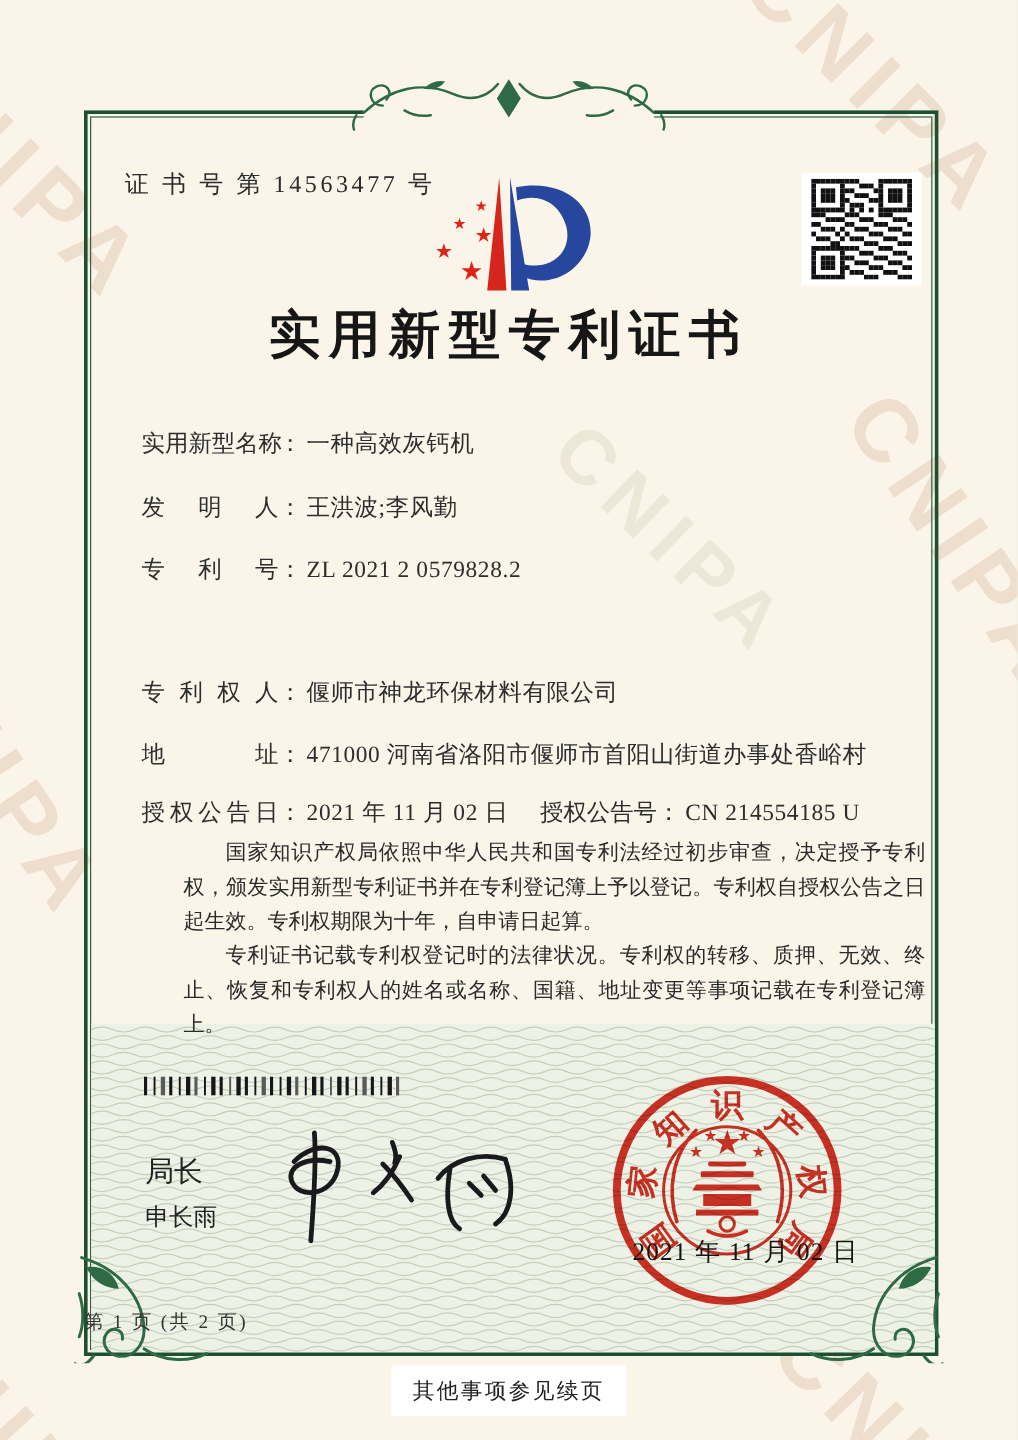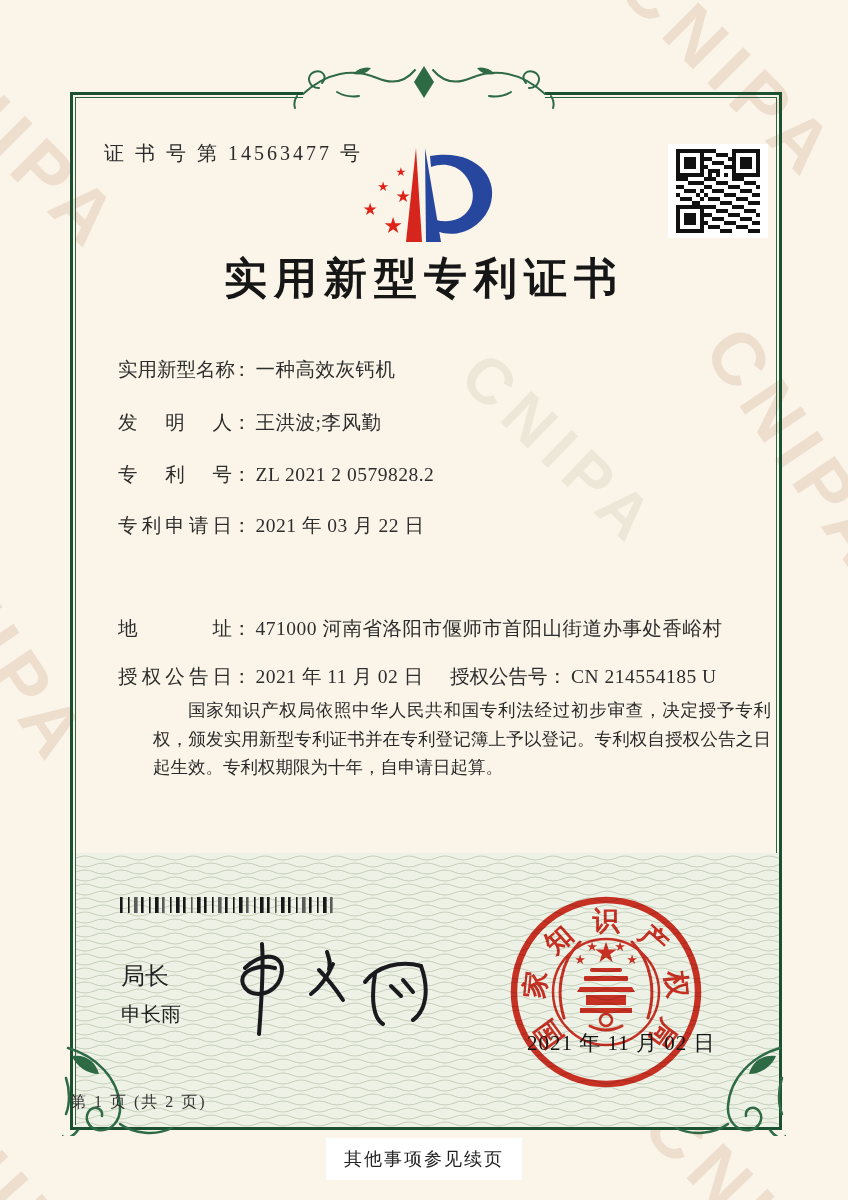--- a/index.html
+++ b/index.html
@@ -402,35 +402,36 @@
 
   <div class="frow" style="top:356px;">
     <span class="flabel">实用新型名称</span><span class="fsep">：</span><span class="fval">一种高效灰钙机</span>
   </div>
   <div class="frow" style="top:409px;">
     <span class="flabel">发明人</span><span class="fsep">：</span><span class="fval">王洪波;李风勤</span>
   </div>
   <div class="frow" style="top:461px;">
     <span class="flabel">专利号</span><span class="fsep">：</span><span class="fval">ZL 2021 2 0579828.2</span>
   </div>
-  <div class="frow" style="top:512px;">
-    <span class="flabel">专利申请日</span><span class="fsep">：</span><span class="fval">2021 年 03 月 22 日</span>
+  <div class="frow" style="top:563px;">
+    <span class="flabel">专利权人</span><span class="fsep">：</span><span class="fval">偃师市神龙环保材料有限公司</span>
   </div>
   <div class="frow" style="top:615px;">
     <span class="flabel">地址</span><span class="fsep">：</span><span class="fval">471000 河南省洛阳市偃师市首阳山街道办事处香峪村</span>
   </div>
   <div class="frow" style="top:663px;width:640px;">
     <span class="flabel">授权公告日</span><span class="fsep">：</span><span class="fval">2021 年 11 月 02 日</span>
     <span class="grant-no">
       <span>授权公告号</span><span class="fsep">：</span><span class="fval">CN 214554185 U</span>
     </span>
   </div>
 
   <div class="body-text">
     <p>国家知识产权局依照中华人民共和国专利法经过初步审查，决定授予专利权，颁发实用新型专利证书并在专利登记簿上予以登记。专利权自授权公告之日起生效。专利权期限为十年，自申请日起算。</p>
+    <p>专利证书记载专利权登记时的法律状况。专利权的转移、质押、无效、终止、恢复和专利权人的姓名或名称、国籍、地址变更等事项记载在专利登记簿上。</p>
   </div>
 
   <svg id="barcode" class="barcode" width="218" height="16" viewBox="0 0 218 16">
       <rect x="0" y="0" width="2.6" height="16" fill="#17171a"></rect>
       <rect x="8" y="0" width="1.6" height="16" fill="#17171a"></rect>
       <rect x="14" y="0" width="3.6" height="16" fill="#5a5a5a"></rect>
       <rect x="21" y="0" width="2.6" height="16" fill="#17171a"></rect>
       <rect x="29" y="0" width="1.6" height="16" fill="#17171a"></rect>
       <rect x="35" y="0" width="3.6" height="16" fill="#17171a"></rect>
       <rect x="42" y="0" width="2.6" height="16" fill="#5a5a5a"></rect>

